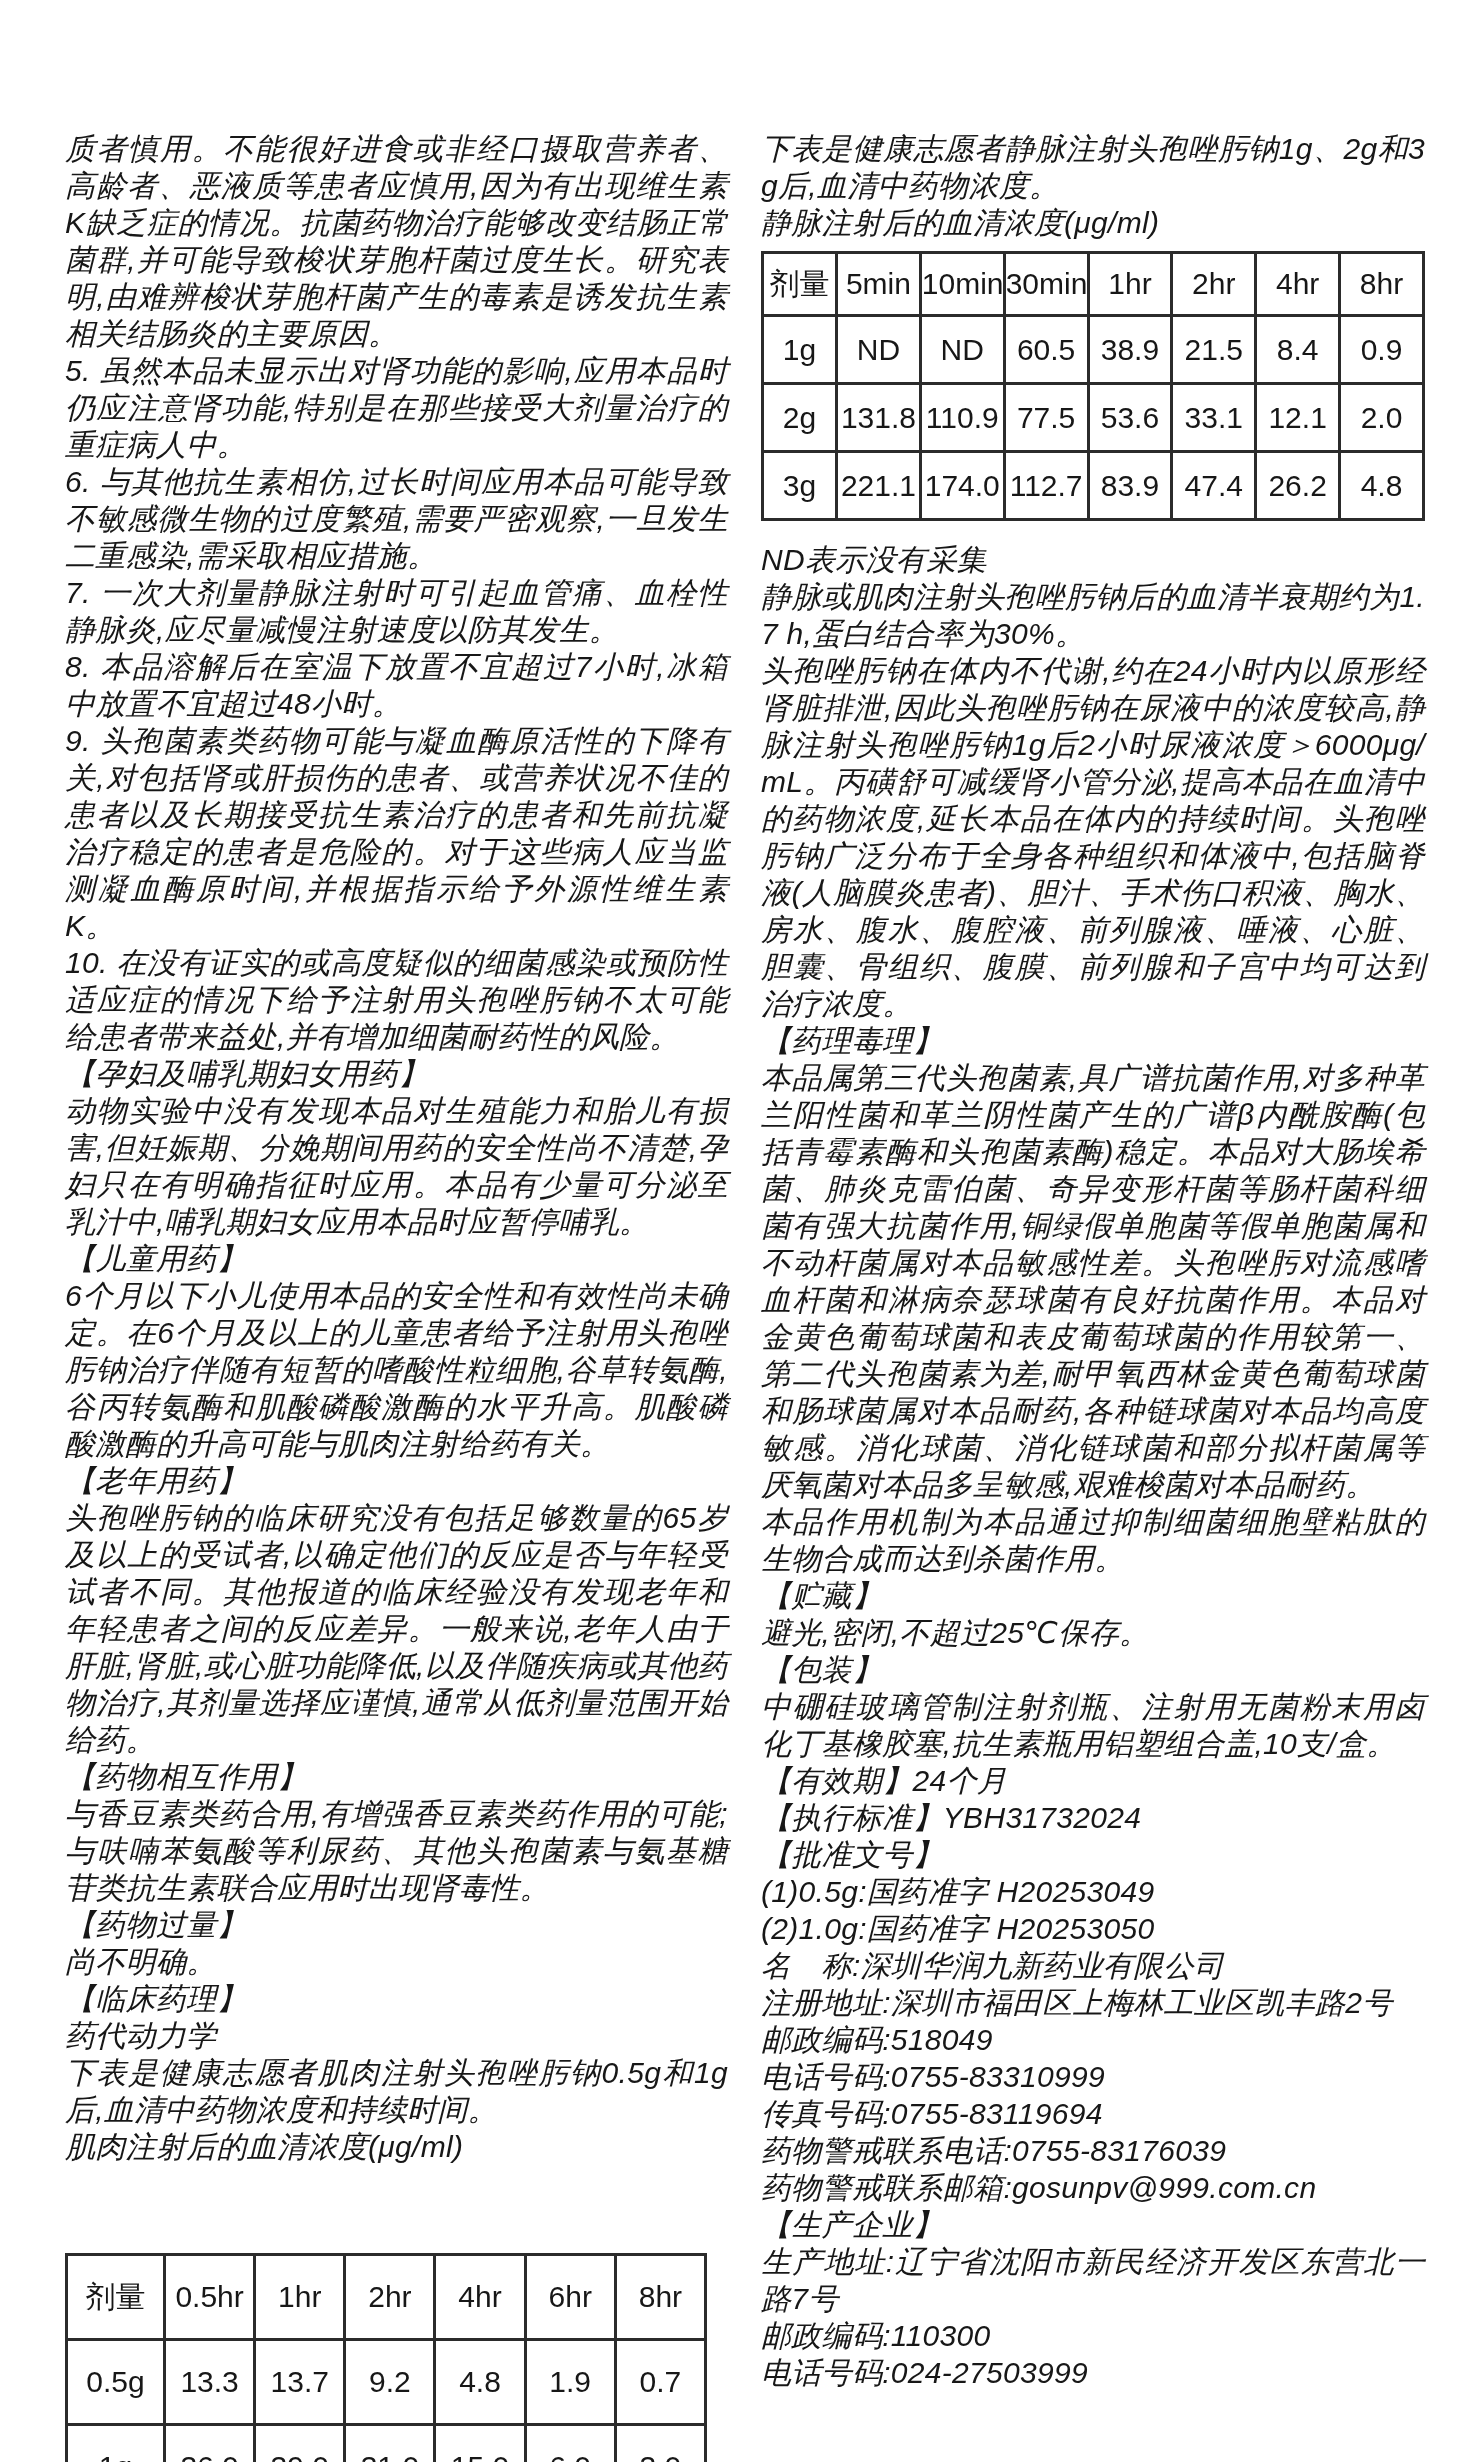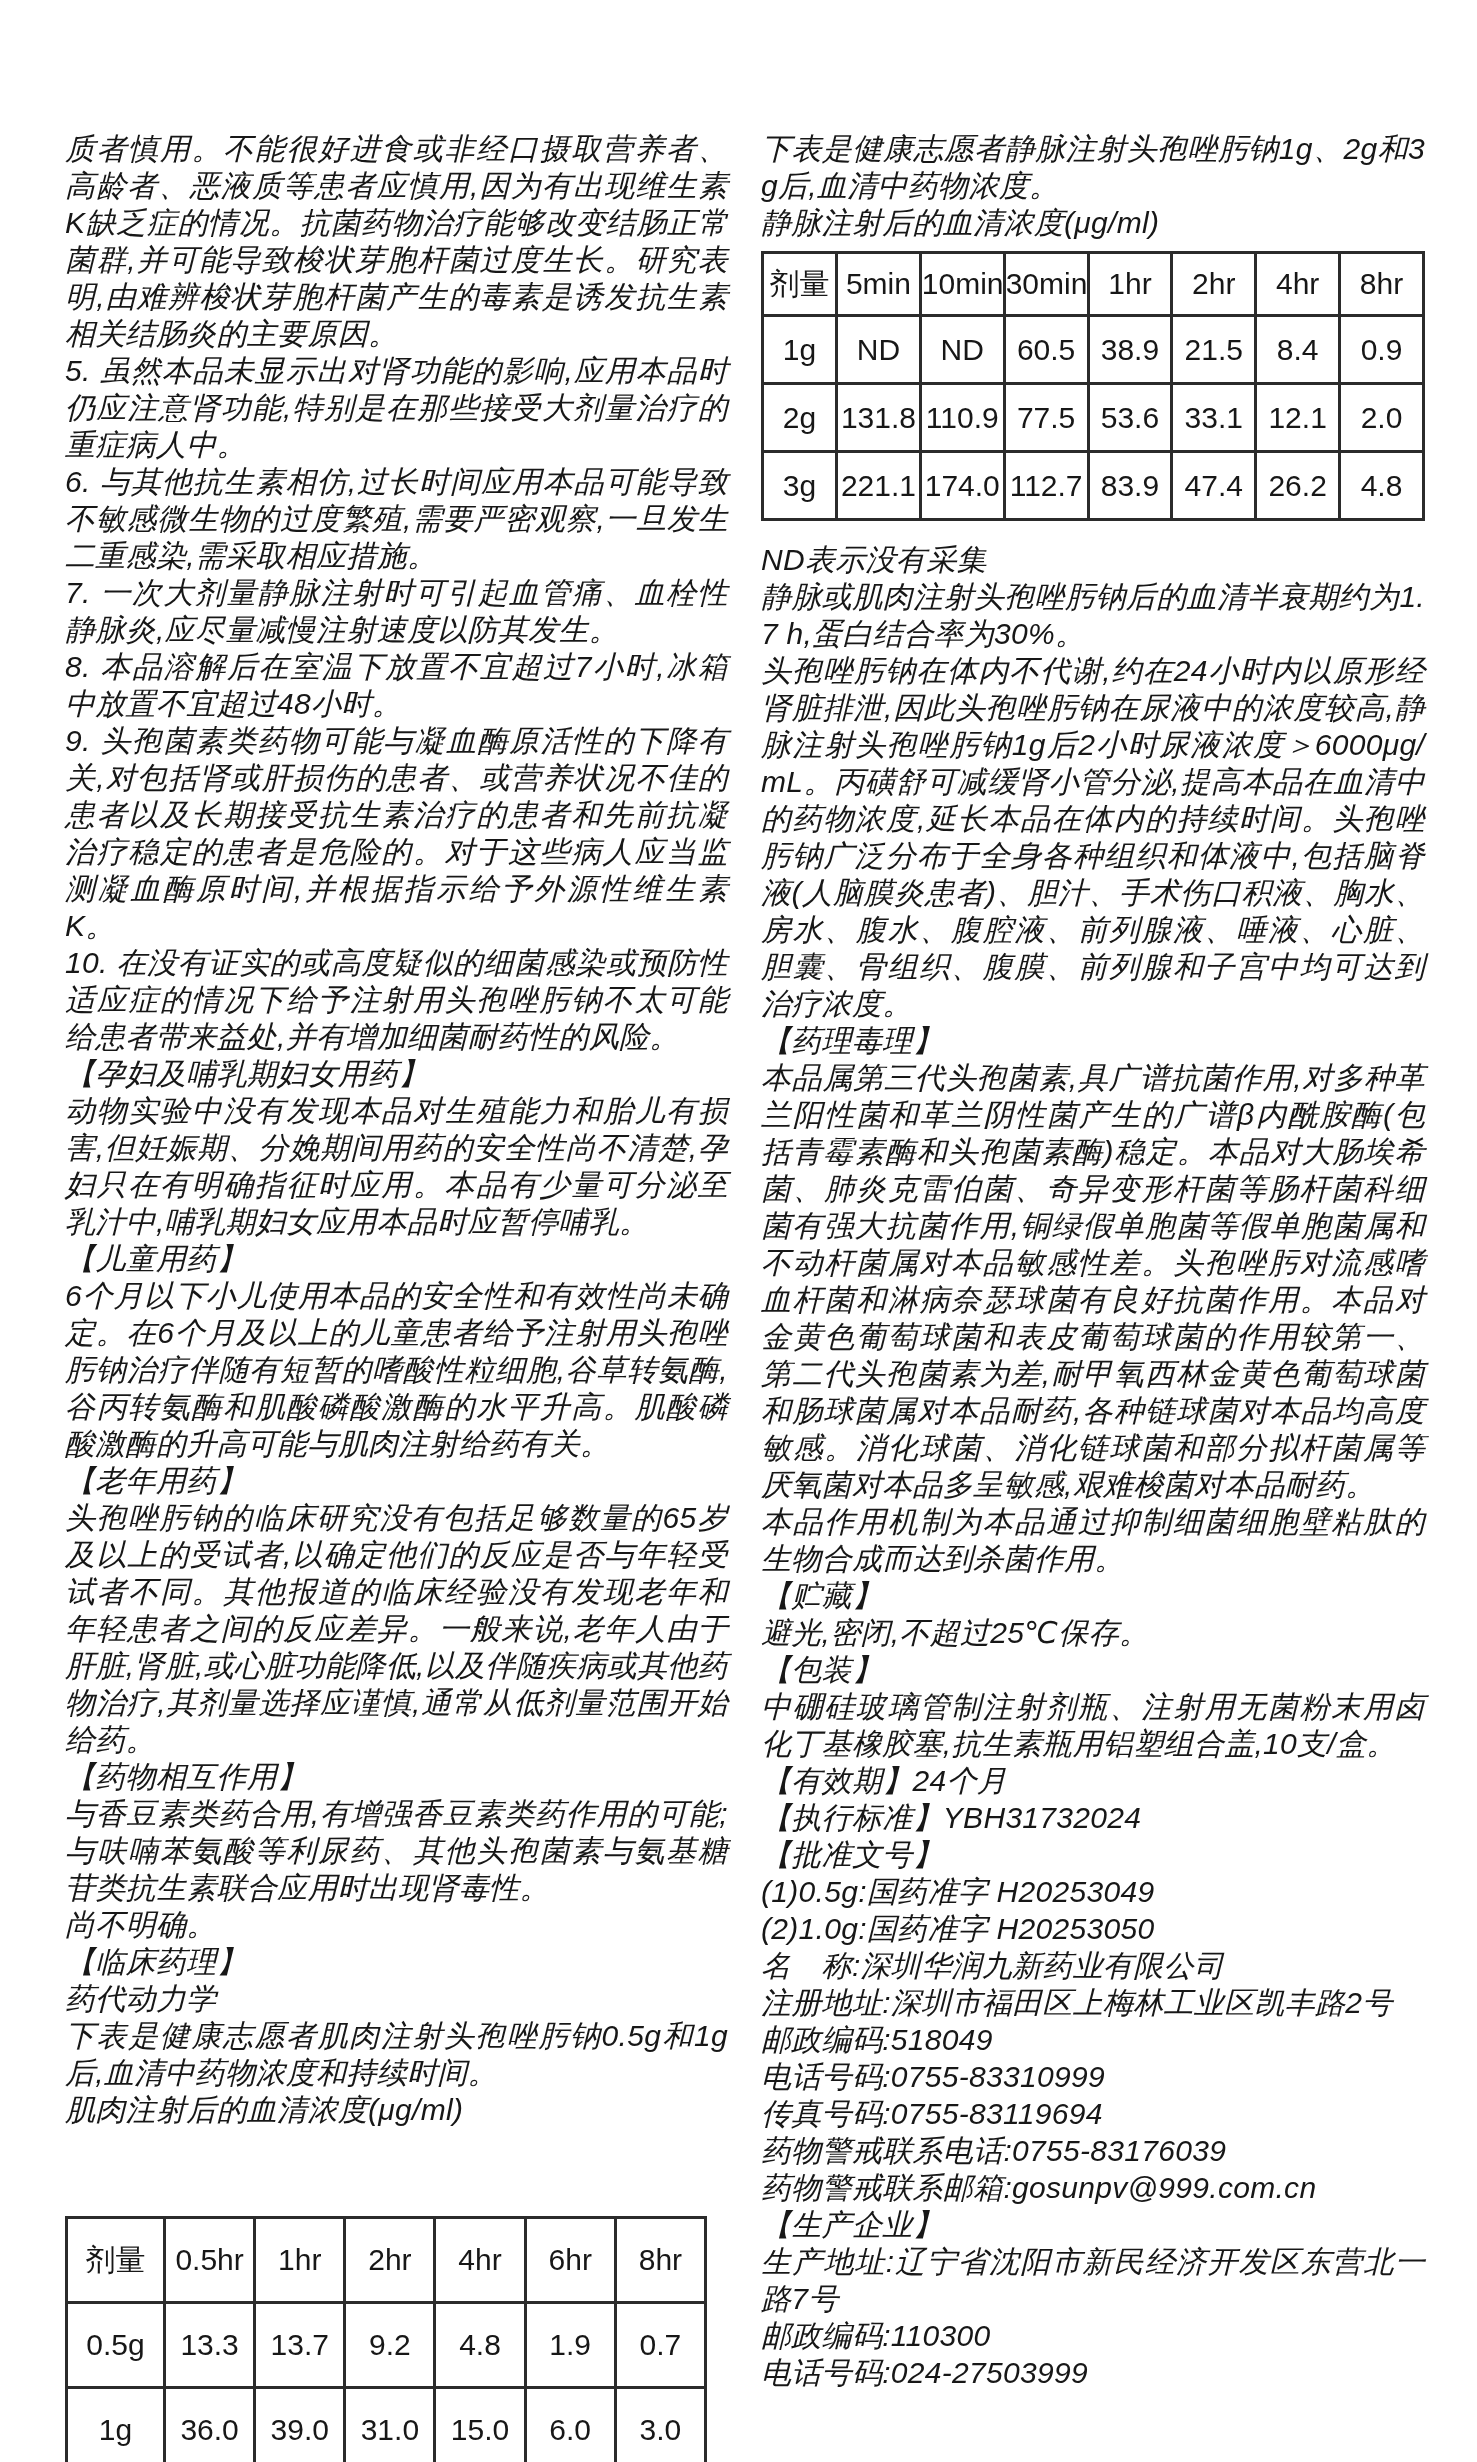--- a/index.html
+++ b/index.html
@@ -57,20 +57,21 @@
     <div class="blk">9. 头孢菌素类药物可能与凝血酶原活性的下降有关,对包括肾或肝损伤的患者、或营养状况不佳的患者以及长期接受抗生素治疗的患者和先前抗凝治疗稳定的患者是危险的。对于这些病人应当监测凝血酶原时间,并根据指示给予外源性维生素K。</div>
     <div class="blk">10. 在没有证实的或高度疑似的细菌感染或预防性适应症的情况下给予注射用头孢唑肟钠不太可能给患者带来益处,并有增加细菌耐药性的风险。</div>
     <div class="blk">【孕妇及哺乳期妇女用药】</div>
     <div class="blk">动物实验中没有发现本品对生殖能力和胎儿有损害,但妊娠期、分娩期间用药的安全性尚不清楚,孕妇只在有明确指征时应用。本品有少量可分泌至乳汁中,哺乳期妇女应用本品时应暂停哺乳。</div>
     <div class="blk">【儿童用药】</div>
     <div class="blk">6个月以下小儿使用本品的安全性和有效性尚未确定。在6个月及以上的儿童患者给予注射用头孢唑肟钠治疗伴随有短暂的嗜酸性粒细胞,谷草转氨酶,谷丙转氨酶和肌酸磷酸激酶的水平升高。肌酸磷酸激酶的升高可能与肌肉注射给药有关。</div>
     <div class="blk">【老年用药】</div>
     <div class="blk">头孢唑肟钠的临床研究没有包括足够数量的65岁及以上的受试者,以确定他们的反应是否与年轻受试者不同。其他报道的临床经验没有发现老年和年轻患者之间的反应差异。一般来说,老年人由于肝脏,肾脏,或心脏功能降低,以及伴随疾病或其他药物治疗,其剂量选择应谨慎,通常从低剂量范围开始给药。</div>
     <div class="blk">【药物相互作用】</div>
     <div class="blk">与香豆素类药合用,有增强香豆素类药作用的可能;与呋喃苯氨酸等利尿药、其他头孢菌素与氨基糖苷类抗生素联合应用时出现肾毒性。</div>
+    <div class="blk">【药物过量】</div>
     <div class="blk">尚不明确。</div>
     <div class="blk">【临床药理】</div>
     <div class="blk">药代动力学</div>
     <div class="blk">下表是健康志愿者肌肉注射头孢唑肟钠0.5g和1g后,血清中药物浓度和持续时间。</div>
     <div class="blk">肌肉注射后的血清浓度(μg/ml)</div>
 
     <table class="im-table">
       <colgroup>
           <col style="width:98px">
           <col>

